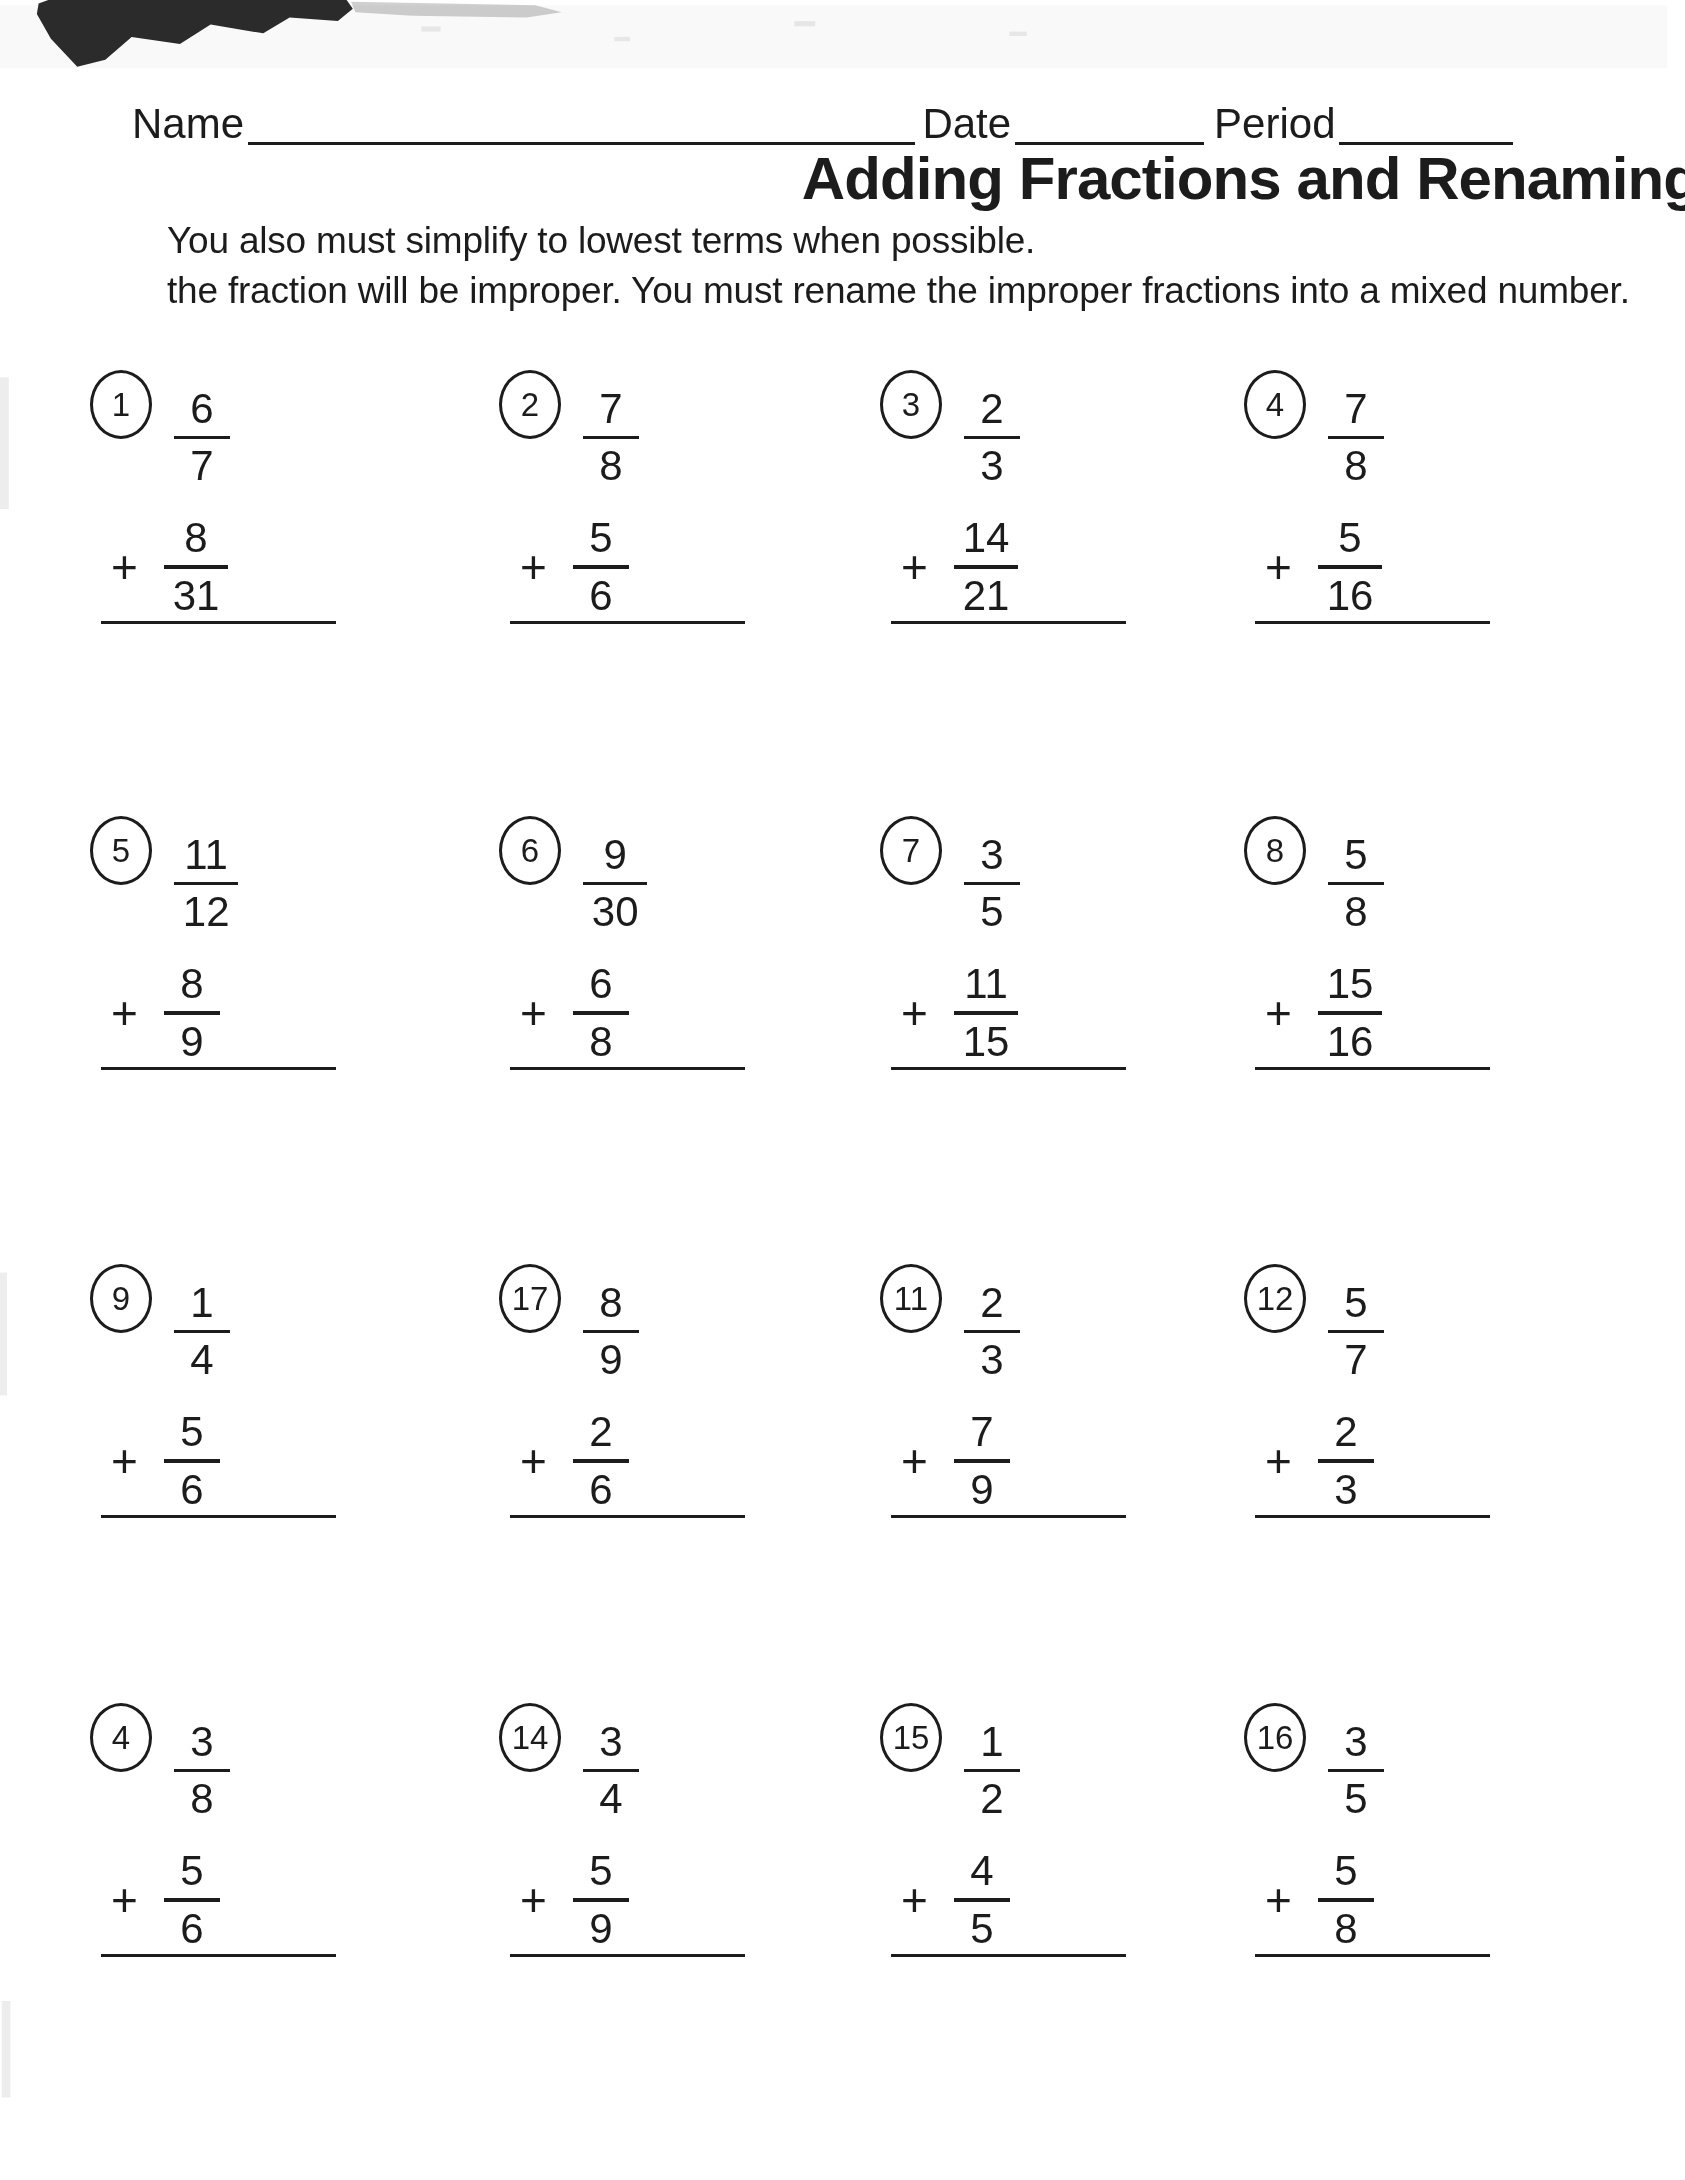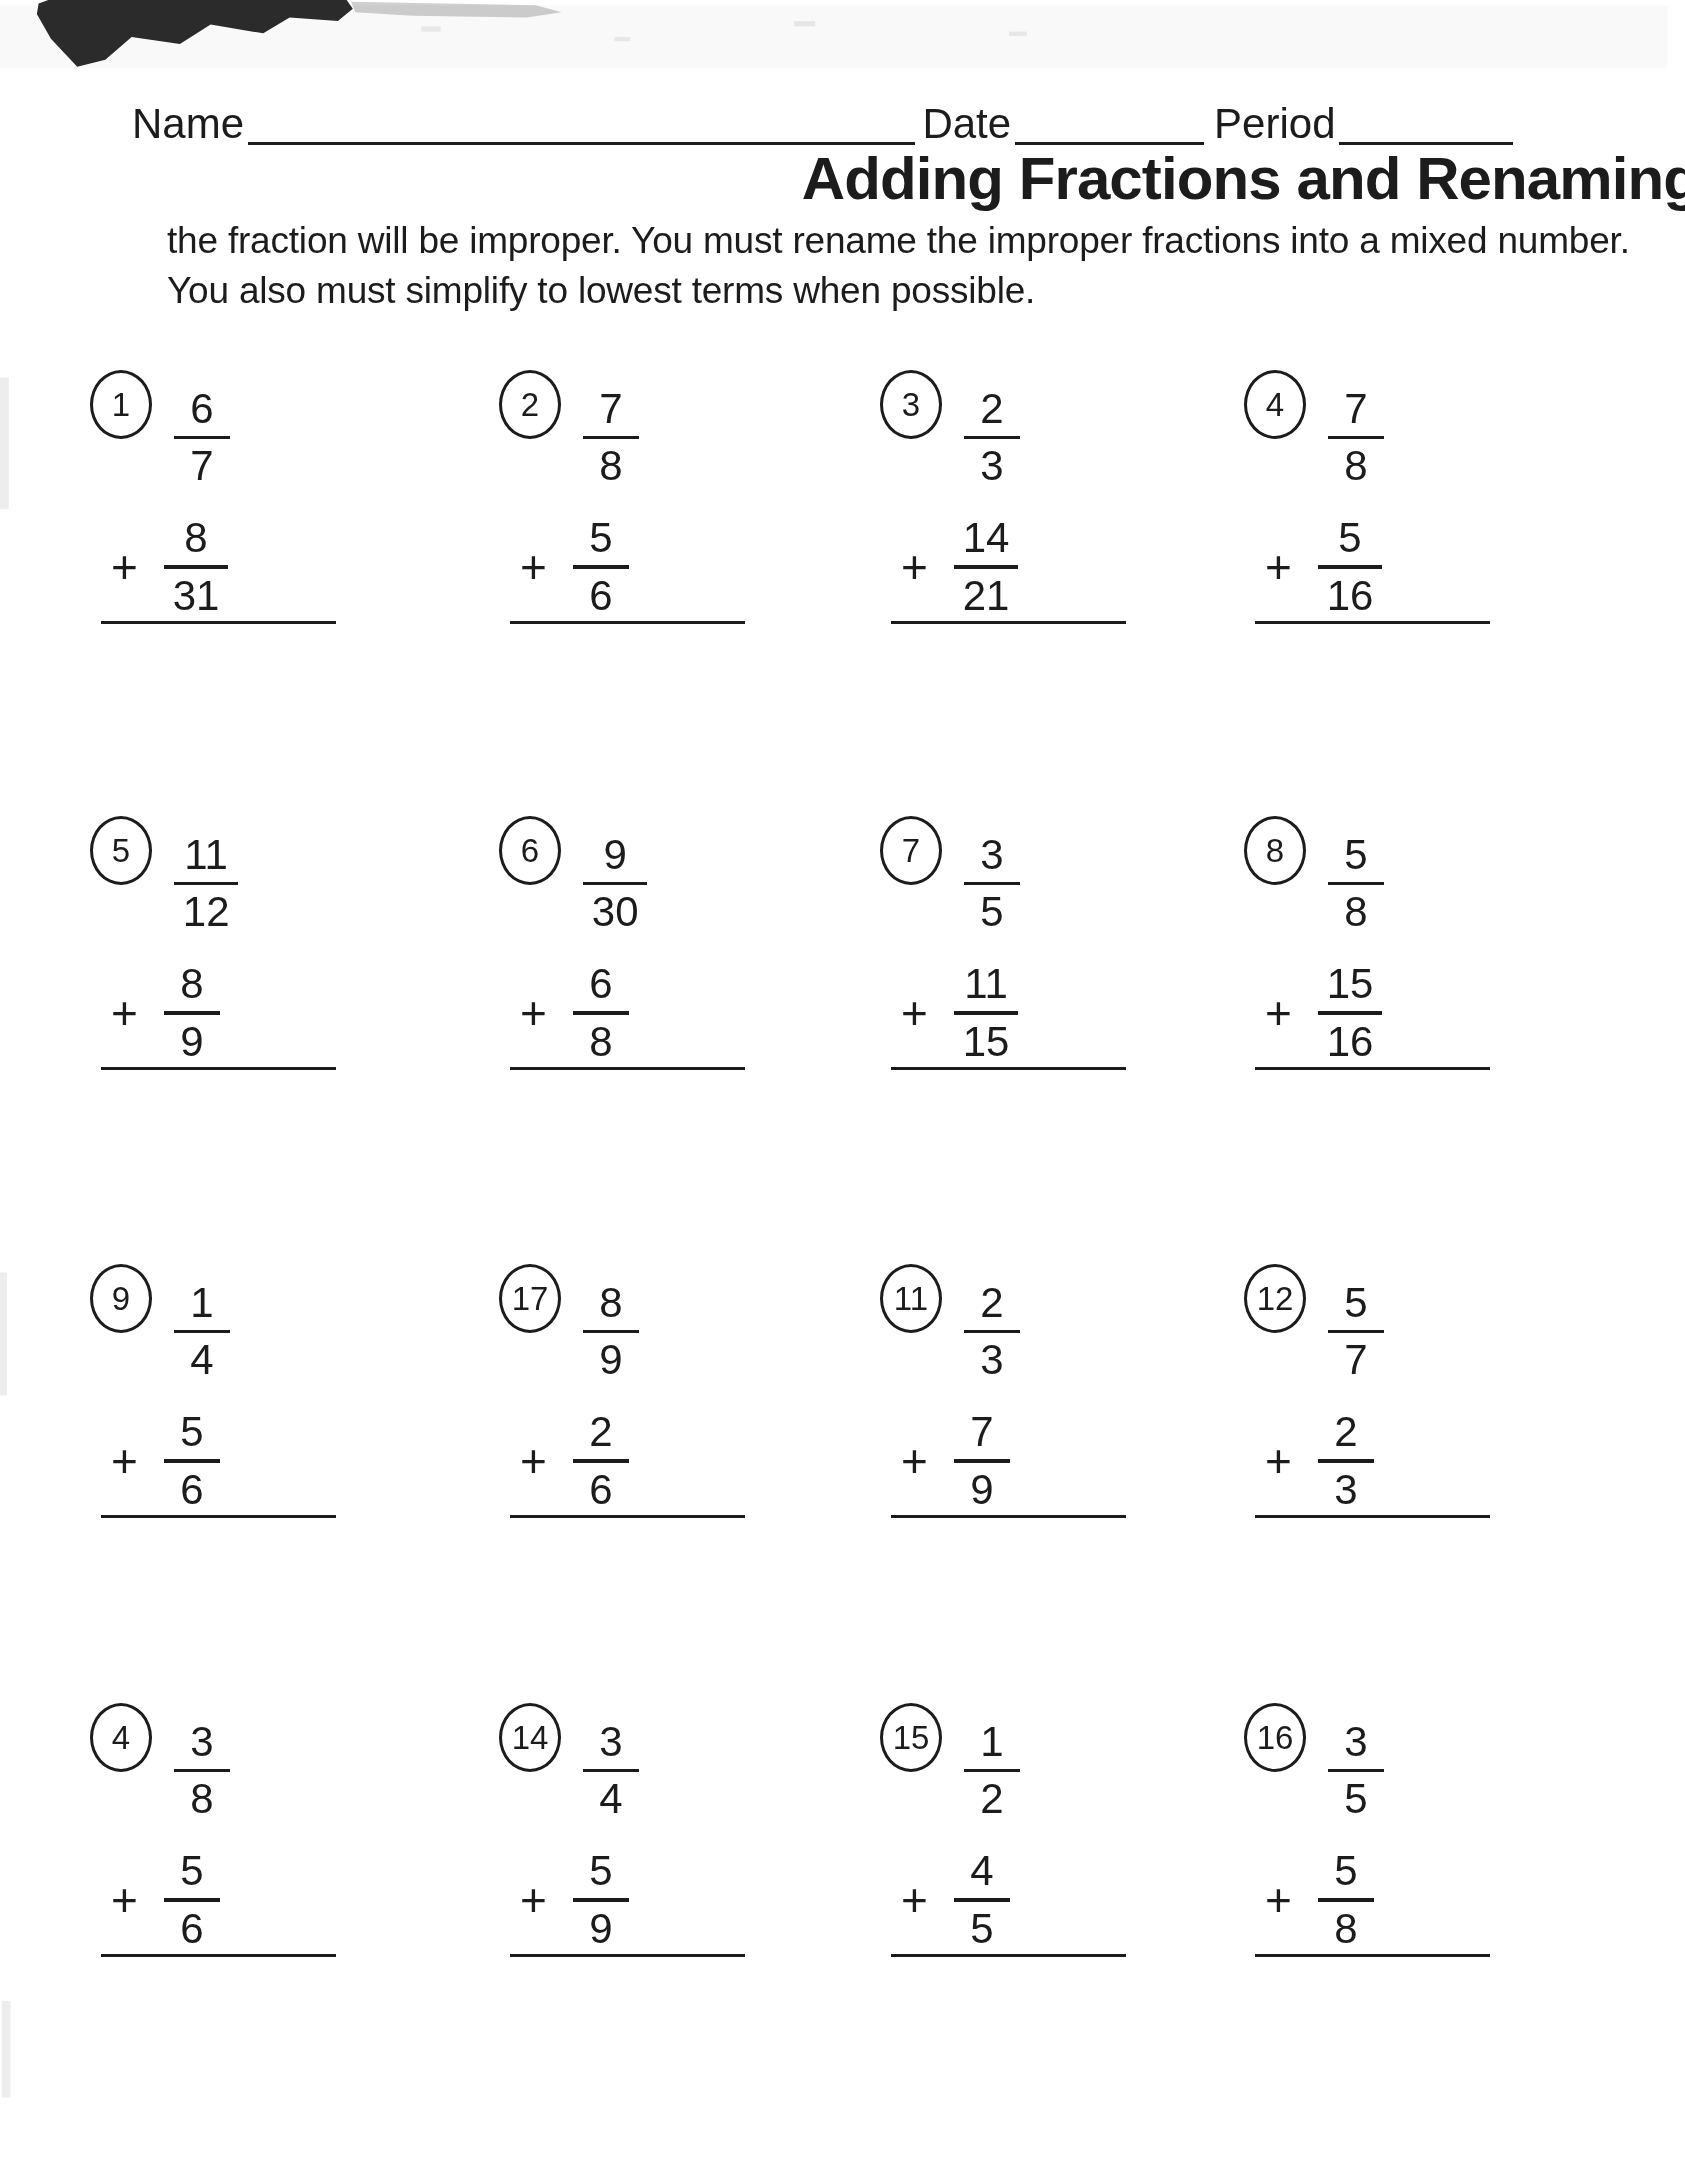--- a/index.html
+++ b/index.html
@@ -90,22 +90,22 @@
     <div class="blank name-blank"></div>
     <span>Date</span>
     <div class="blank date-blank"></div>
     <span>Period</span>
     <div class="blank period-blank"></div>
   </div>
 
   <h1 class="title">Adding Fractions and Renaming</h1>
 
   <div class="instructions">
+    <div>You also must simplify to lowest terms when possible.</div>
     <div>the fraction will be improper.  You must rename the improper fractions into a mixed number.</div>
-    <div>You also must simplify to lowest terms when possible.</div>
   </div>
 
   <div class="problems-grid">
   <div class="problem">
     <div class="pnum">
       <span>1</span>
     </div>
     <div class="frac frac-top">
       <span class="num">6</span>
       <span class="bar"></span>

